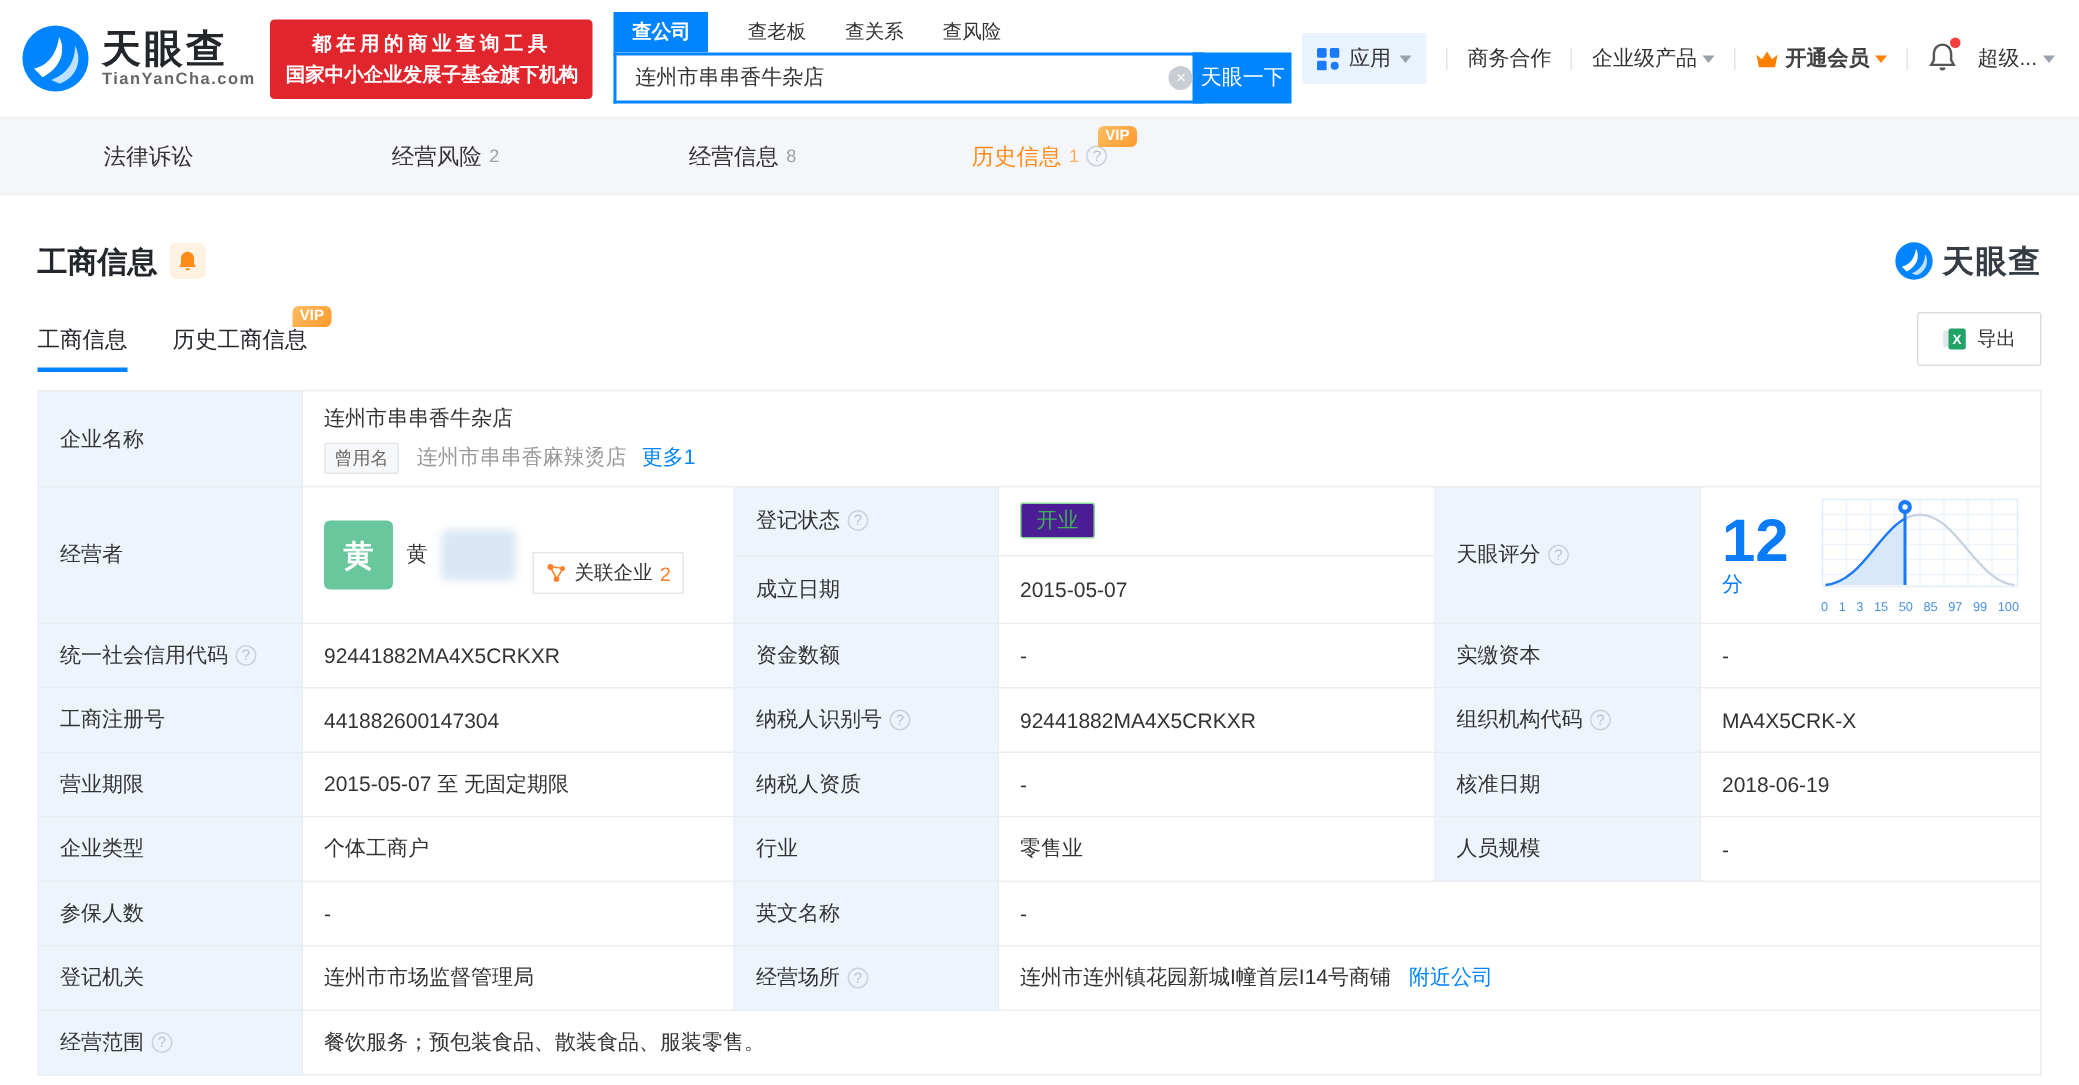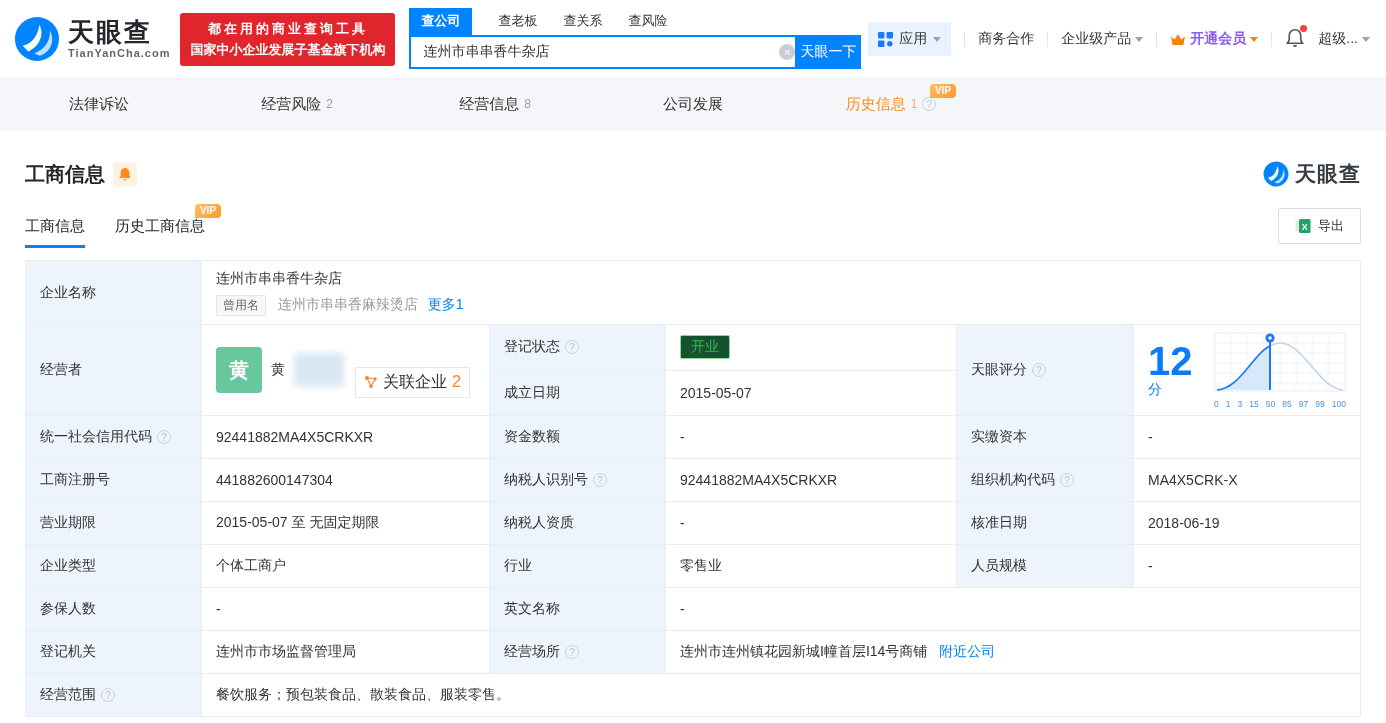--- a/index.html
+++ b/index.html
@@ -19,21 +19,21 @@
   .stab { color:#333; cursor:pointer; padding-bottom:5px; }
   .stab.active { background:#0084ff; color:#fff; padding:4px 12px 5px; font-weight:bold; }
   .search-box { display:flex; height:34px; }
   .search-input { flex:1; border:2px solid #0084ff; border-right:none; padding:0 28px 0 12px; font-size:14px; color:#333; outline:none; }
   .clear-x { width:16px; height:16px; border-radius:50%; background:#c9ced4; color:#fff; font-size:11px; line-height:16px; text-align:center; margin-left:-24px; align-self:center; cursor:pointer; z-index:2; }
   .search-btn { width:66px; background:#0084ff; color:#fff; border:none; font-size:14px; cursor:pointer; }
   .hdr-nav { margin-left:auto; display:flex; align-items:center; gap:13px; font-size:14px; white-space:nowrap; }
   .nav-div { width:1px; height:15px; background:#e3e6ea; }
   .apps-chip { display:flex; align-items:center; gap:6px; background:#e9f3ff; padding:8px 10px; border-radius:2px; cursor:pointer; }
   .nav-item { color:#333; cursor:pointer; display:flex; align-items:center; gap:4px; }
-  .nav-vip { color:#8b5cf6; font-weight:bold; display:flex; align-items:center; gap:4px; cursor:pointer; }
+  .nav-vip { color:#404040; font-weight:bold; display:flex; align-items:center; gap:4px; cursor:pointer; }
   .caret { display:inline-block; width:0; height:0; border:4px solid transparent; border-top:5px solid #9aa1a9; margin-top:4px; }
   .caret.orange { border-top-color:#ff8000; }
   .bell-wrap { position:relative; cursor:pointer; }
   .red-dot { position:absolute; top:-3px; right:-2px; width:7px; height:7px; border-radius:50%; background:#f53f3f; }
 
   
   .ptabs { height:52px; background:#f4f6f9; border-top:1px solid #eceff3; border-bottom:1px solid #eceff3; display:flex; }
   .ptab { width:198px; display:flex; align-items:center; justify-content:center; gap:5px; font-size:15px; color:#333; cursor:pointer; position:relative; }
   .ptab .cnt { font-size:12px; color:#9aa1a9; }
   .ptab.active { background:#fff; color:#0084ff; font-weight:bold; }
@@ -64,23 +64,23 @@
   tr.h64 { height:64px; } tr.h44 { height:44px; } tr.h43 { height:43px; }
   .lblwrap { display:flex; align-items:center; gap:5px; }
   .tag-former { display:inline-block; background:#f6f7f9; border:1px solid #e3e6ea; color:#666; font-size:12px; padding:1px 6px; border-radius:2px; margin-right:8px; }
   .gray { color:#999; }
   .link { color:#0084ff; cursor:pointer; }
   .name-line { font-size:14px; color:#333; margin-bottom:7px; }
   .operator { display:flex; align-items:center; gap:9px; }
   .avatar { width:46px; height:46px; border-radius:4px; background:#68c79d; color:#fff; font-size:20px; font-weight:bold; display:flex; align-items:center; justify-content:center; cursor:pointer; }
   .blur-name { display:inline-block; width:50px; height:34px; background:#d9e7f4; border-radius:4px; filter:blur(3px); vertical-align:middle; }
   .op-name { color:#333; cursor:pointer; }
-  .rel-chip { display:inline-flex; align-items:center; gap:5px; border:1px solid #e4e7eb; background:#fff; padding:4px 8px; font-size:16px; cursor:pointer; margin-left:2px;margin-top:24px; }
+  .rel-chip { display:inline-flex; align-items:center; gap:5px; border:1px solid #e4e7eb; background:#fff; padding:4px 8px; font-size:13px; cursor:pointer; margin-left:2px;margin-top:24px; }
   .rel-chip .n { color:#ff7f2b; }
-  .badge-open { display:inline-block; background:#14532d; border:1px solid #8bd89c; color:#3cb454; padding:2px 10px; border-radius:2px; font-size:14px; }
+  .badge-open { display:inline-block; background:#4c1d95; border:1px solid #8bd89c; color:#3cb454; padding:2px 10px; border-radius:2px; font-size:14px; }
   .score-cell { display:flex; align-items:center; gap:10px; justify-content:flex-end; }
   .score-num { font-size:40px; font-weight:bold; color:#0a7cf8; line-height:40px; }
   .score-unit { font-size:14px; color:#0a7cf8; }
   .curve-box { width:132px; }
   .axis { display:flex; justify-content:space-between; font-size:8.5px; color:#4a90e2; margin-top:1px; }
 </style>
 </head>
 <body>
 
 <div class="page">
@@ -162,23 +162,20 @@
     <div class="ptab">
       <span>法律诉讼</span>
     </div>
     <div class="ptab">
       <span>经营风险</span>
       <span class="cnt">2</span>
     </div>
     <div class="ptab">
       <span>经营信息</span>
       <span class="cnt">8</span>
-    </div>
-    <div class="ptab">
-      <span>公司发展</span>
     </div>
     <div class="ptab locked">
       <span class="vip-tag">VIP</span>
       <span>历史信息</span>
       <span class="cnt">1</span>
       <span class="qmark">?</span>
     </div>
   </nav>
 
   <main class="main">

